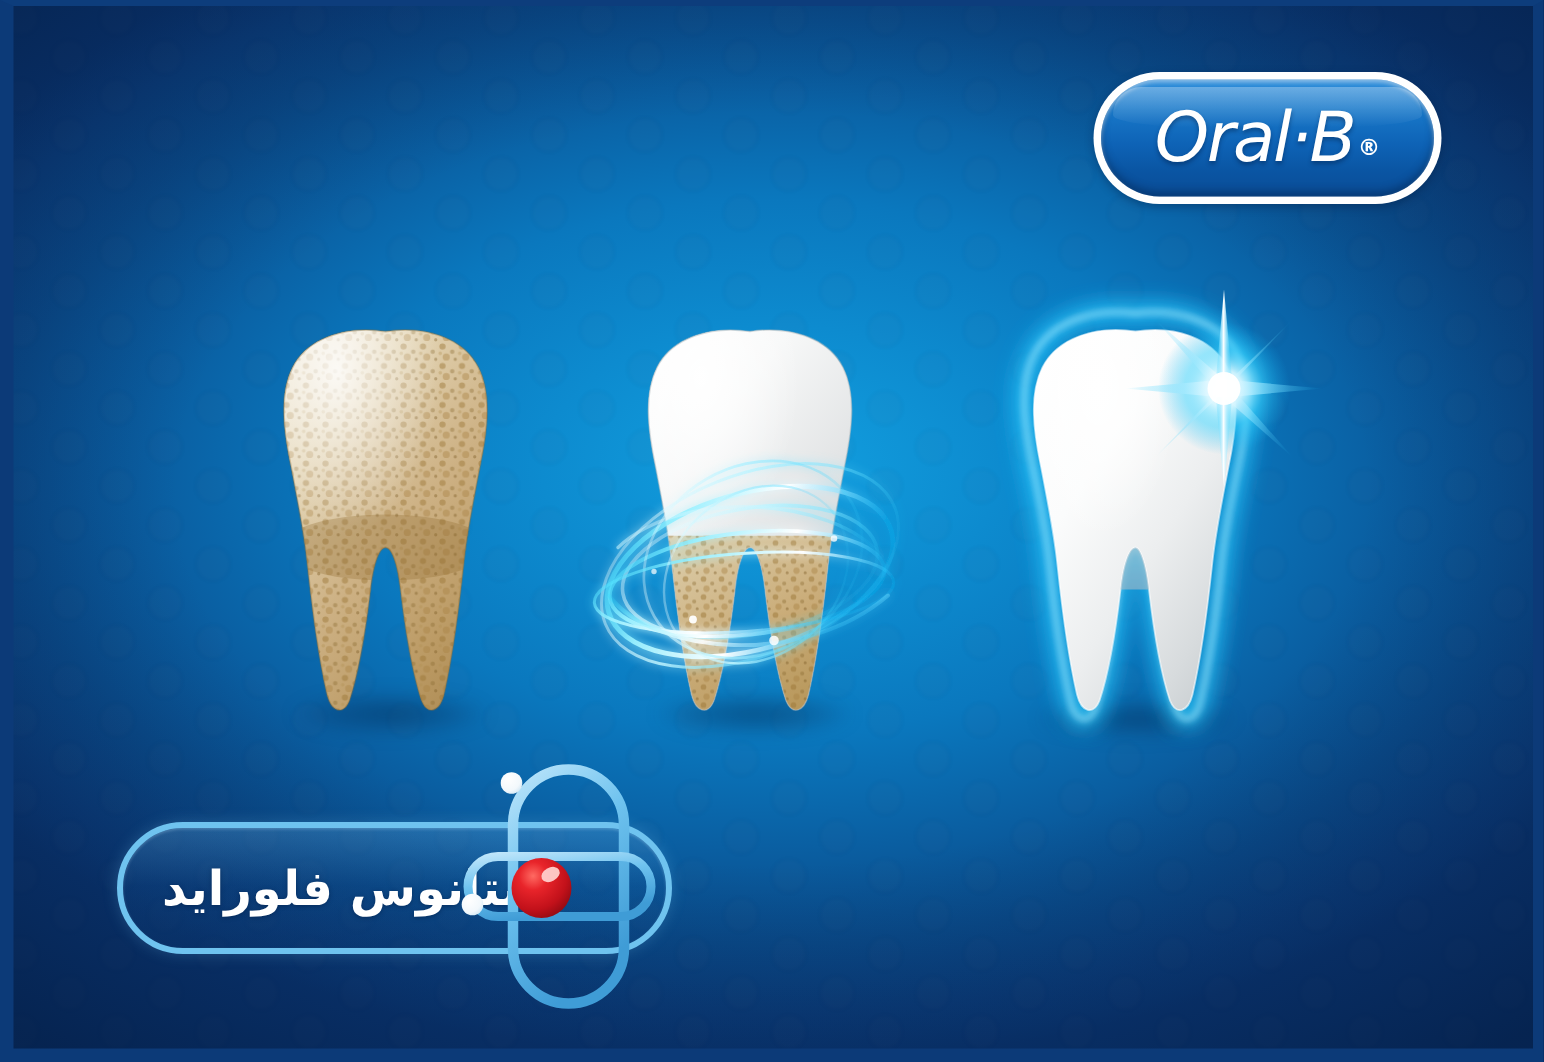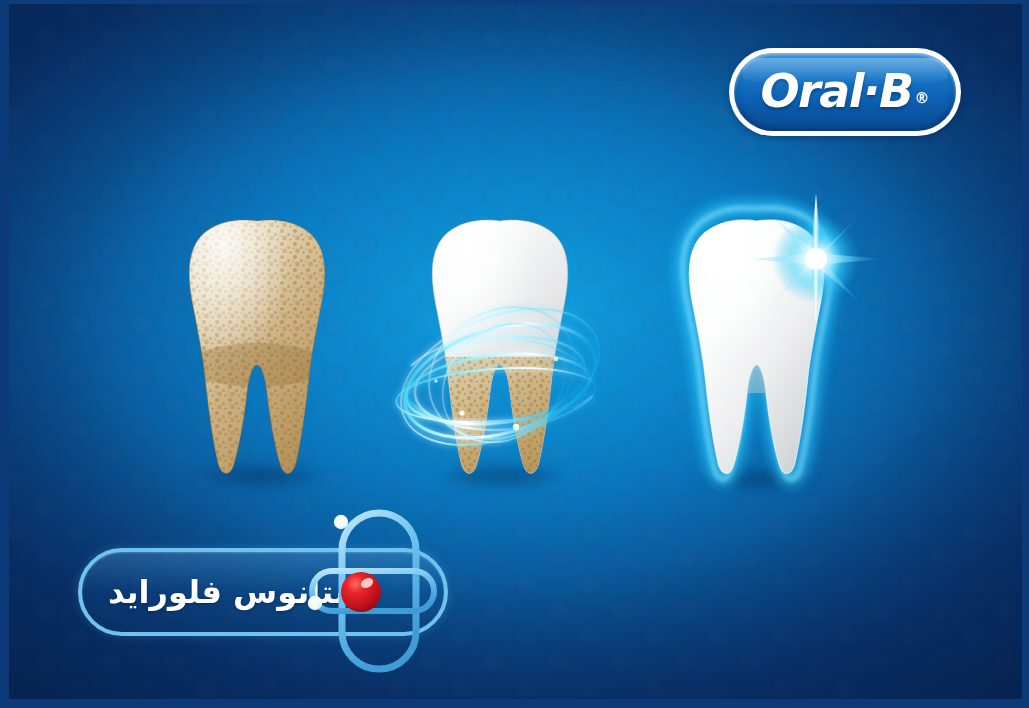--- a/index.html
+++ b/index.html
@@ -64,21 +64,21 @@
   .logo-inner::after{
     content:""; position:absolute; left:8px; right:8px; top:5px; height:34%;
     border-radius:30px 30px 50% 50%;
     background:linear-gradient(180deg,rgba(255,255,255,.30),rgba(255,255,255,0));
     pointer-events:none;
   }
   .logo-word{
     position:relative; z-index:2;
     color:#fff;
     font-family:"DejaVu Sans","Liberation Sans",sans-serif;
-    font-weight:bold; font-style:italic;
+    font-weight:normal; font-style:italic;
     font-size:46px; letter-spacing:-1.5px;
     line-height:1;
     text-shadow:0 2px 3px rgba(2,32,74,.45);
     white-space:nowrap;
     transform:translateY(-1px);
   }
   .logo-reg{
     position:relative; z-index:2;
     color:#fff; font-style:normal; font-weight:bold;
     font-size:15px; line-height:1;

